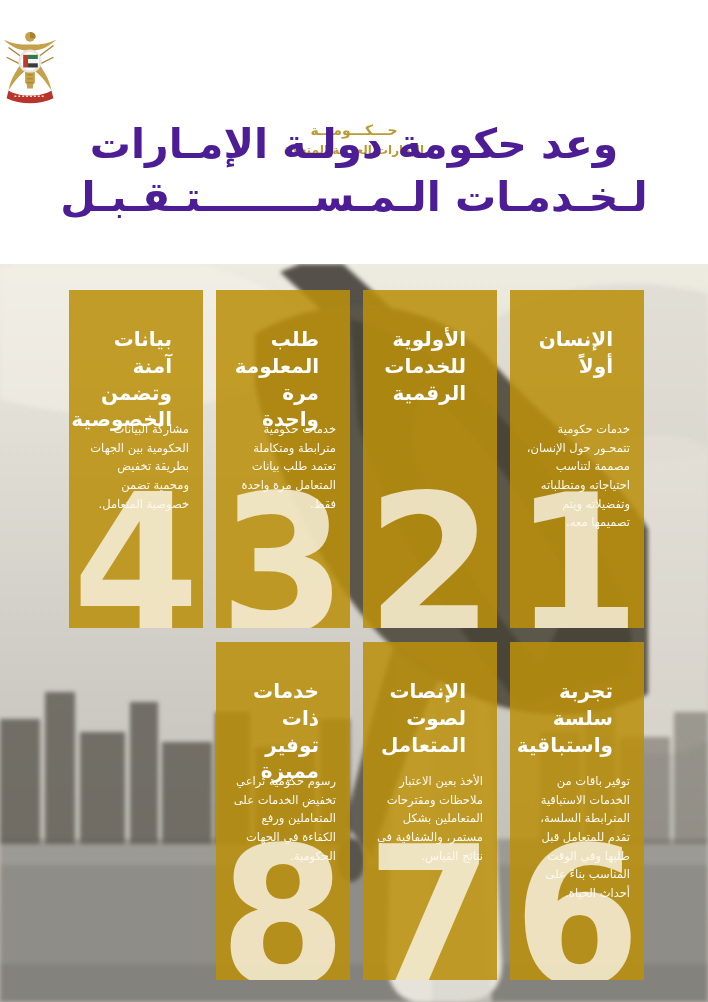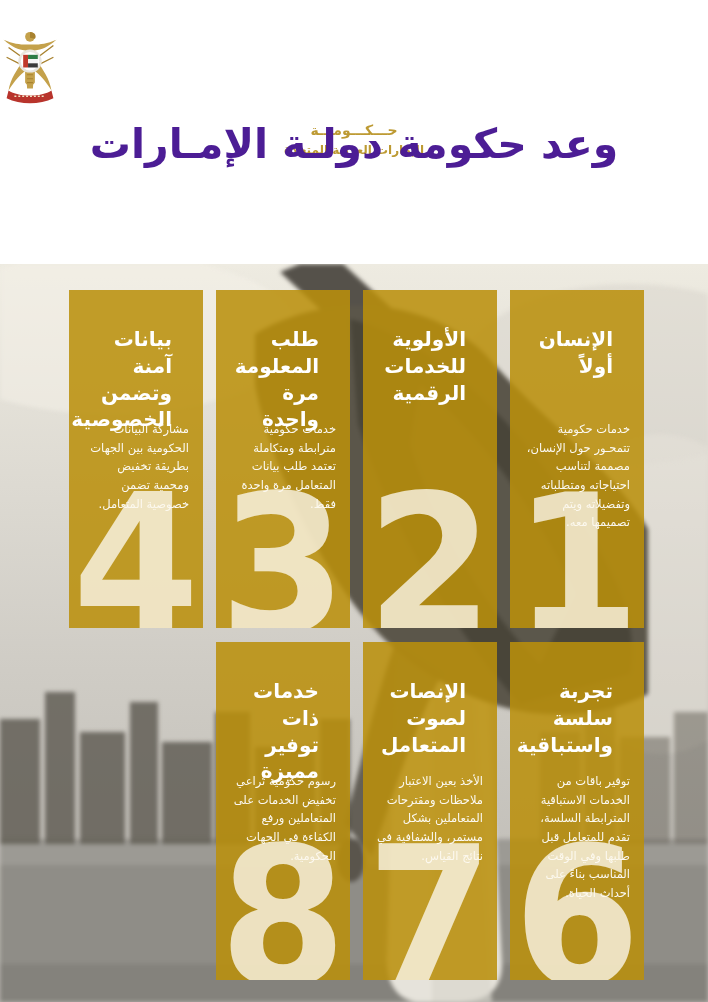--- a/index.html
+++ b/index.html
@@ -96,20 +96,21 @@
       <path d="M14,70 L46,70" stroke="#f1e3c2" stroke-width="1.6" stroke-dasharray="2 2"></path>
     </svg>
     <div class="logo-text">
       <div class="l1">حـــكـــومـــة</div>
       <div class="l2">الإمارات العربية المتحدة</div>
     </div>
   </header>
 
   <h1 class="main-title">
     <span>وعد حكومة دولـة الإمـارات</span><br>
+    <span>لـخـدمـات الـمـســــــــتـقـبـل</span>
   </h1>
 
   <div class="photo">
     <svg class="bg" width="708" height="738" viewBox="0 0 708 738" aria-hidden="true">
 
       <ellipse cx="110" cy="70" rx="190" ry="80" fill="#f4f1e8" opacity="0.55"></ellipse>
       <ellipse cx="630" cy="110" rx="170" ry="90" fill="#d7d4cb" opacity="0.5"></ellipse>
       <ellipse cx="660" cy="330" rx="120" ry="160" fill="#e6e3da" opacity="0.45"></ellipse>
 
       <rect x="0" y="575" width="708" height="163" fill="#8f8d87"></rect>

